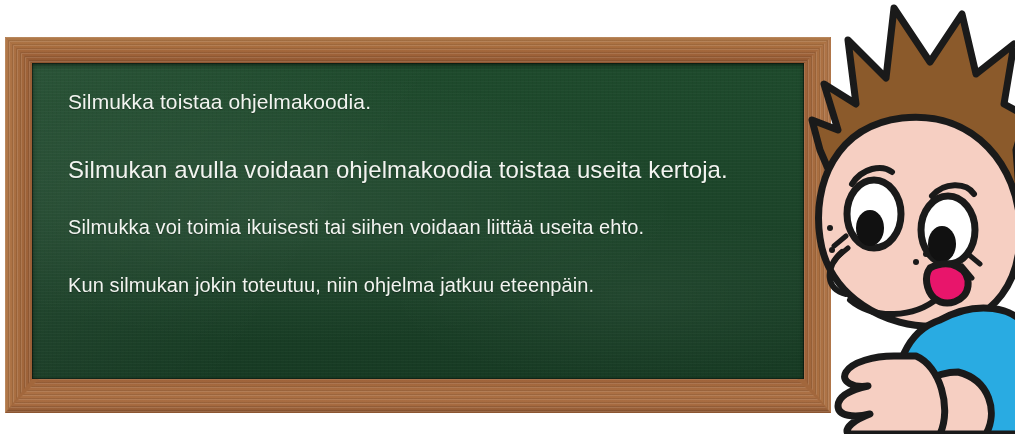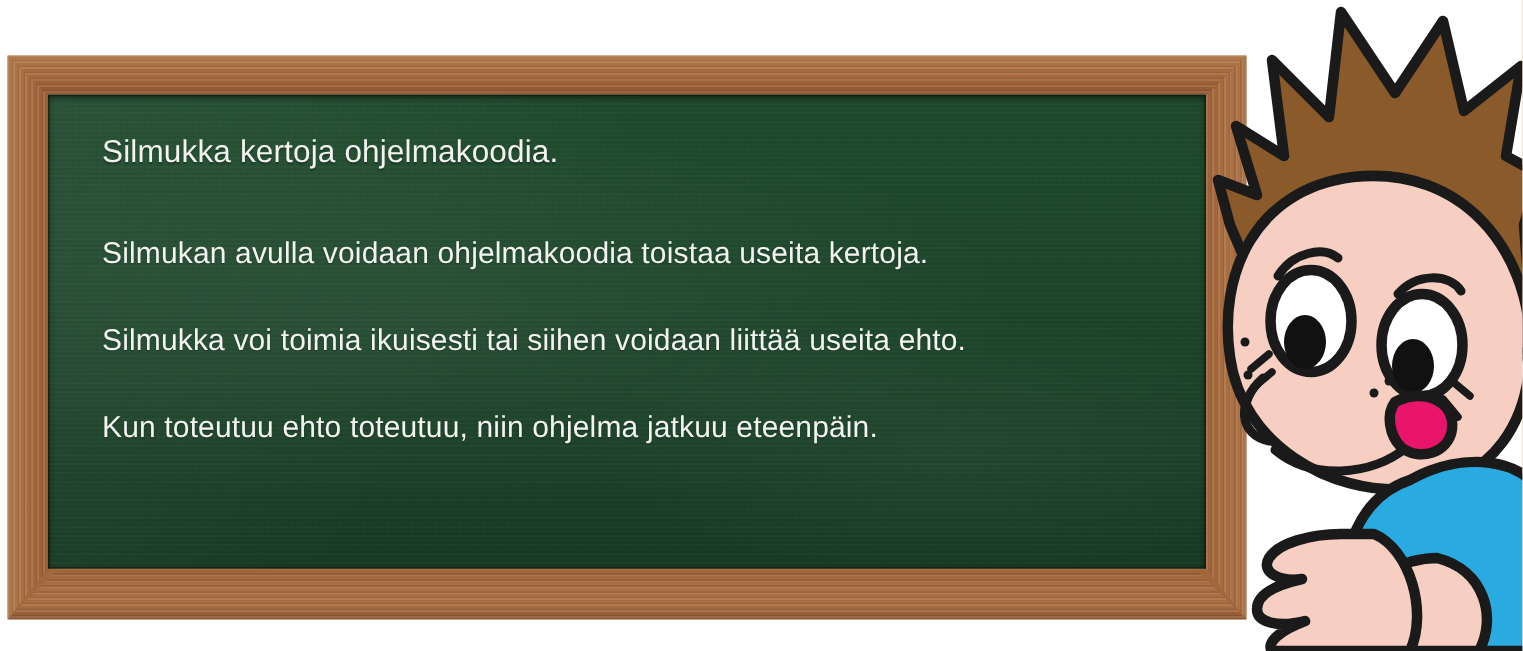--- a/index.html
+++ b/index.html
@@ -100,21 +100,21 @@
     top: 26px;
     right: 10px;
   }
   .chalk-line {
     color: #f2f4f0;
     white-space: nowrap;
     letter-spacing: 0.1px;
     text-shadow: 0 1px 1px rgba(0,0,0,0.30);
   }
   .chalk-line.l0 { font-size: 21px; line-height: 26px; margin-bottom: 42px; }
-  .chalk-line.l1 { font-size: 20px; line-height: 25px; margin-bottom: 33px; }
+  .chalk-line.l1 { font-size: 24px; line-height: 25px; margin-bottom: 33px; }
   .chalk-line.l2 { font-size: 20px; line-height: 25px; margin-bottom: 33px; }
   .chalk-line.l3 { font-size: 20px; line-height: 25px; }
 
   
   .boy {
     position: absolute;
     left: 790px;
     top: 0px;
     width: 228px;
     height: 434px;
@@ -130,24 +130,24 @@
 
     <div class="frame">
       <div class="frame-strip frame-top"></div>
       <div class="frame-strip frame-bottom"></div>
       <div class="frame-strip frame-left"></div>
       <div class="frame-strip frame-right"></div>
     </div>
 
     <div class="slate">
       <div class="lines">
-        <div class="chalk-line l0">Silmukka kertoja ohjelmakoodia.</div>
+        <div class="chalk-line l0">Silmukka toistaa ohjelmakoodia.</div>
         <div class="chalk-line l1">Silmukan avulla voidaan ohjelmakoodia toistaa useita kertoja.</div>
         <div class="chalk-line l2">Silmukka voi toimia ikuisesti tai siihen voidaan liittää useita ehto.</div>
-        <div class="chalk-line l3">Kun toteutuu ehto toteutuu, niin ohjelma jatkuu eteenpäin.</div>
+        <div class="chalk-line l3">Kun silmukan jokin toteutuu, niin ohjelma jatkuu eteenpäin.</div>
       </div>
     </div>
 
   </div>
 
   <div class="boy">
     <svg viewBox="0 0 228 434" width="228" height="434" xmlns="http://www.w3.org/2000/svg">
       <g stroke="#1a1a1a" stroke-width="7" stroke-linejoin="round" stroke-linecap="round">
 
         <path d="M 30 150

